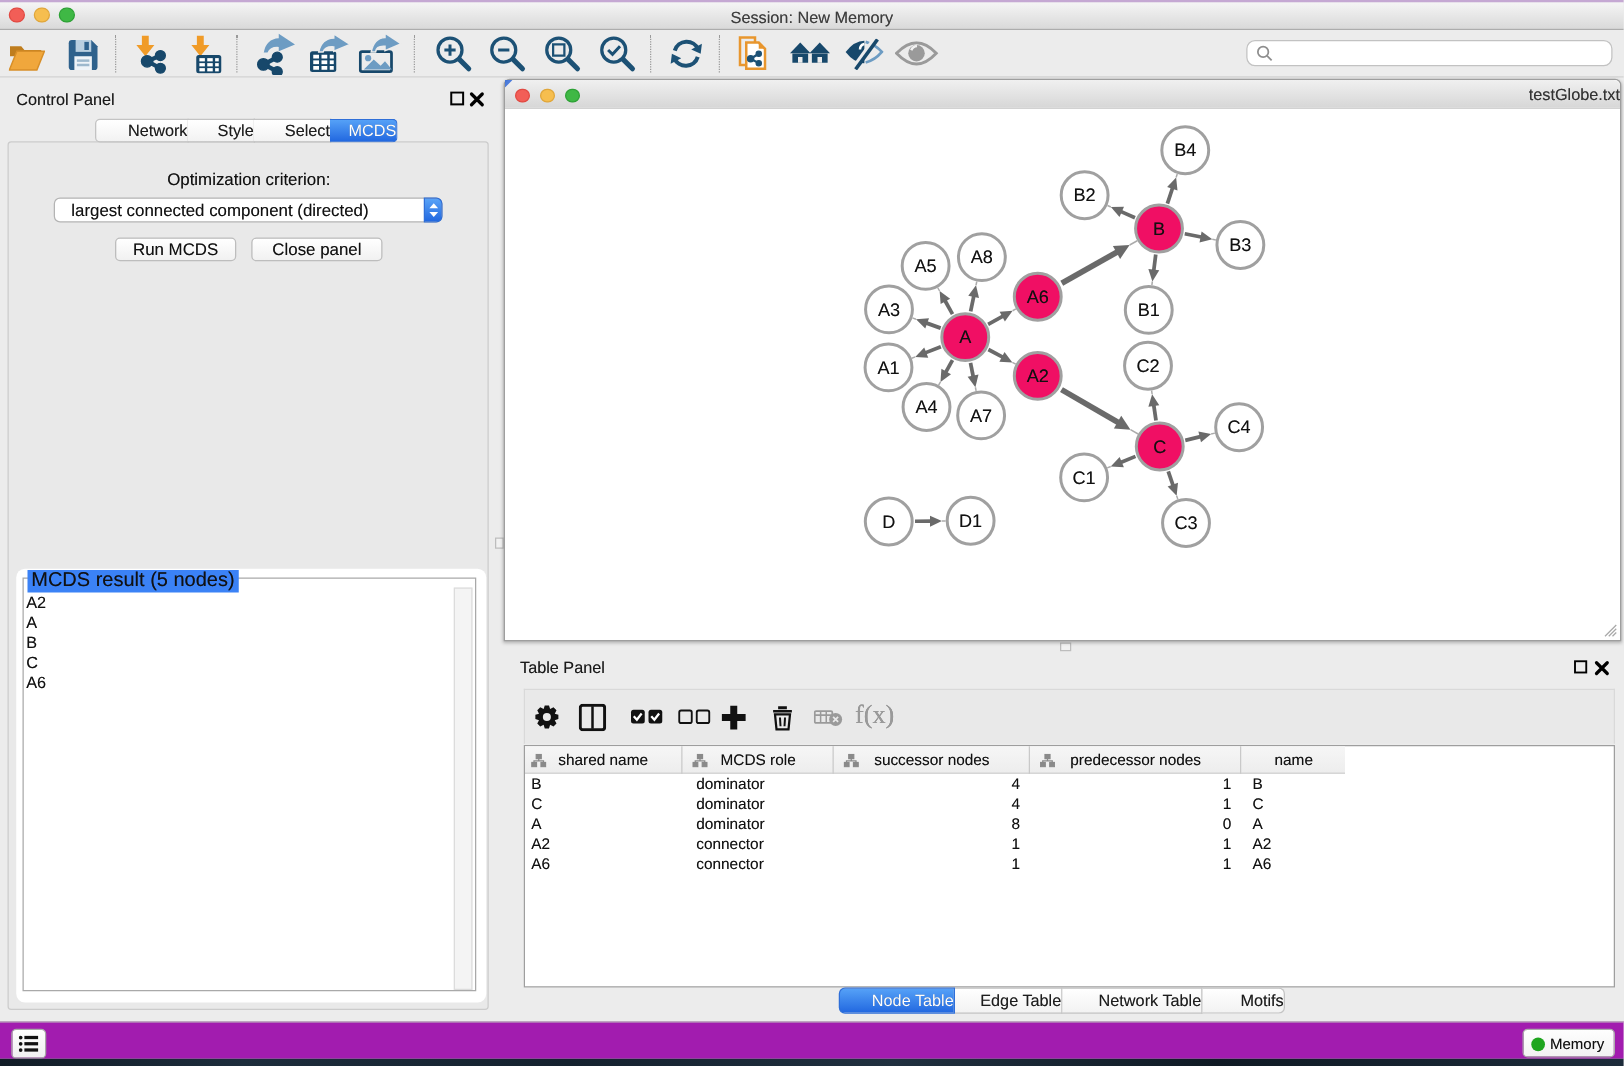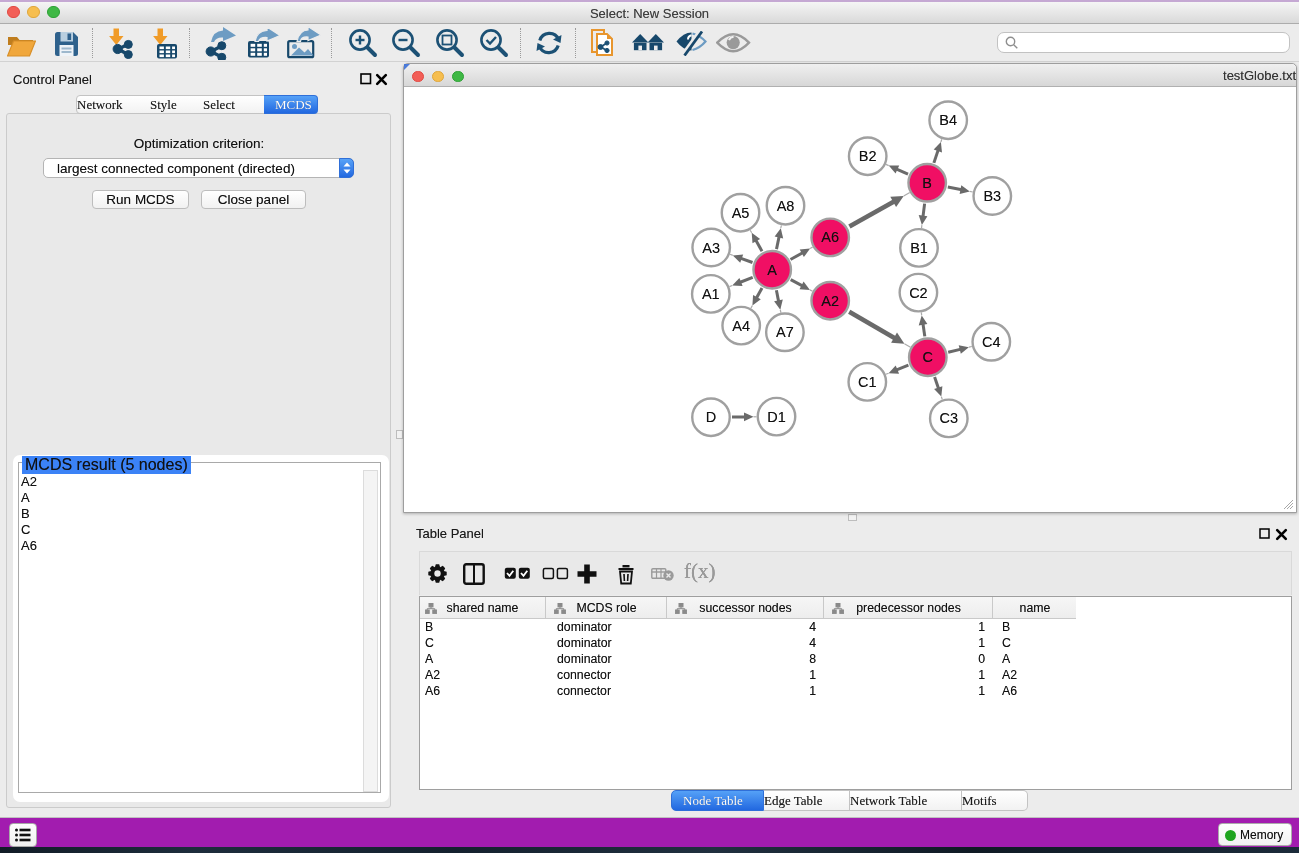--- a/index.html
+++ b/index.html
@@ -1,33 +1,33 @@
 <!DOCTYPE html>
 <html><head>
 <meta charset="utf-8">
 <style>
 * { margin:0; padding:0; box-sizing:border-box; }
 html,body { width:1299px; height:853px; overflow:hidden; }
 body { font-family:"Liberation Sans", sans-serif; background:#ececec; position:relative; text-shadow:0 0 0.5px rgba(0,0,0,0.45); }
 .abs { position:absolute; }
 .tl { border-radius:50%; width:12.5px; height:12.5px; position:absolute; top:3.5px; }
 .sep { position:absolute; top:4px; height:30px; width:0; border-left:1px dotted #9a9a9a; }
-.tabbtn { position:absolute; top:0; height:19px; background:linear-gradient(#ffffff,#f2f2f2); border:1px solid #c3c3c3; color:#1d1d1d; font-size:13px; text-align:left; line-height:18px;font-family:Liberation Serif, serif; }
+.tabbtn { position:absolute; top:0; height:19px; background:linear-gradient(#ffffff,#f2f2f2); border:1px solid #c3c3c3; color:#1d1d1d; font-size:13px; text-align:right; line-height:18px; }
 .sel-blue { background:linear-gradient(#55a1f7,#2268e0); color:#fff; border-color:#2f6fd8;padding-left:11px; }
 </style>
 </head>
 <body>
 
 <div class="abs" style="left:0;top:0;width:1299px;height:2px;background:#c5a8d3;"></div>
 
 <div class="abs" style="left:0;top:2px;width:1299px;height:21.5px;background:linear-gradient(#f5f5f5,#d9d9d9);border-bottom:1px solid #acacac;">
   <div class="tl" style="left:7px;background:#f25e57;border:0.5px solid #e14942;"></div>
   <div class="tl" style="left:27px;background:#f6be4f;border:0.5px solid #e0a63a;"></div>
   <div class="tl" style="left:47px;background:#3fb845;border:0.5px solid #2da135;"></div>
-  <div class="abs" style="left:0;width:1299px;top:4px;text-align:center;font-size:13px;color:#3e3e3e;">Select: New Session</div>
+  <div class="abs" style="left:0;width:1299px;top:4px;text-align:center;font-size:13px;color:#3e3e3e;">Session: New Memory</div>
 </div>
 
 <div class="abs" id="toolbar" style="left:0;top:24px;width:1299px;height:38px;background:#ececec;border-bottom:1px solid #d2d2d2;">
   <div class="sep" style="left:92px;"></div>
   <div class="sep" style="left:189px;"></div>
   <div class="sep" style="left:331px;"></div>
   <div class="sep" style="left:520px;"></div>
   <div class="sep" style="left:575px;"></div>
 
   <div class="abs" style="left:997px;top:8px;width:293px;height:21px;background:#fff;border:1px solid #c2c2c2;border-radius:7px;">

